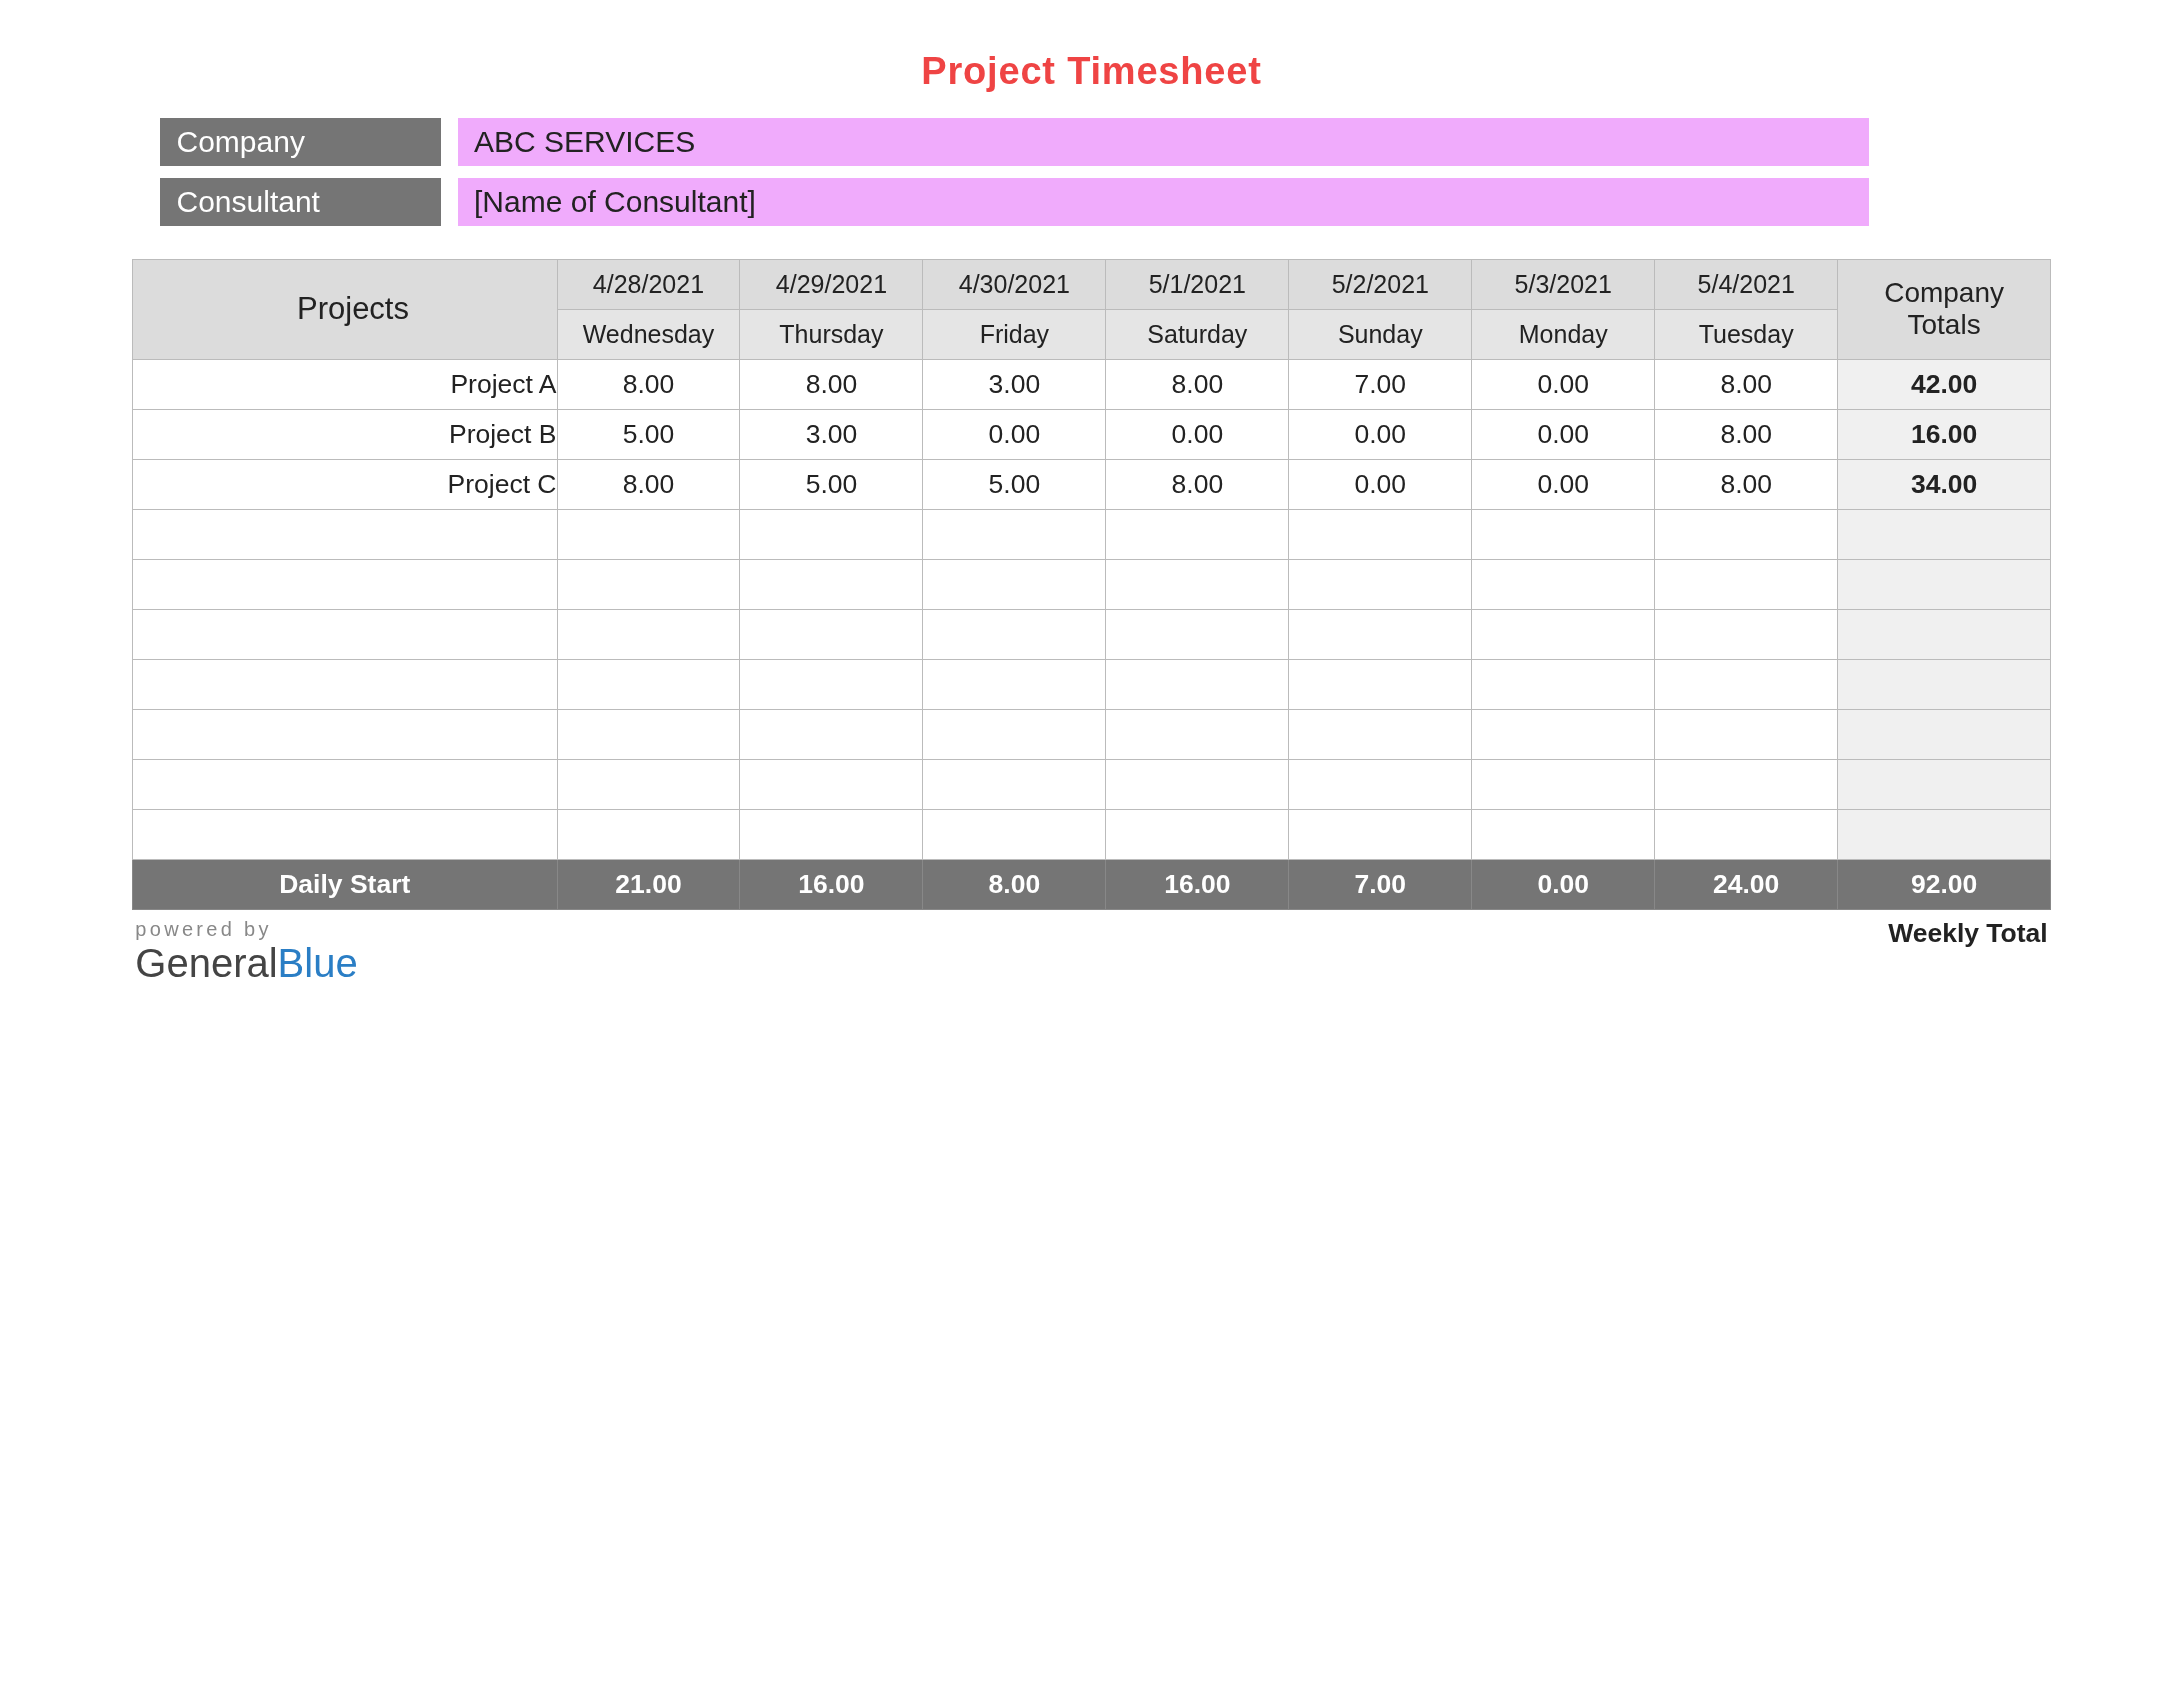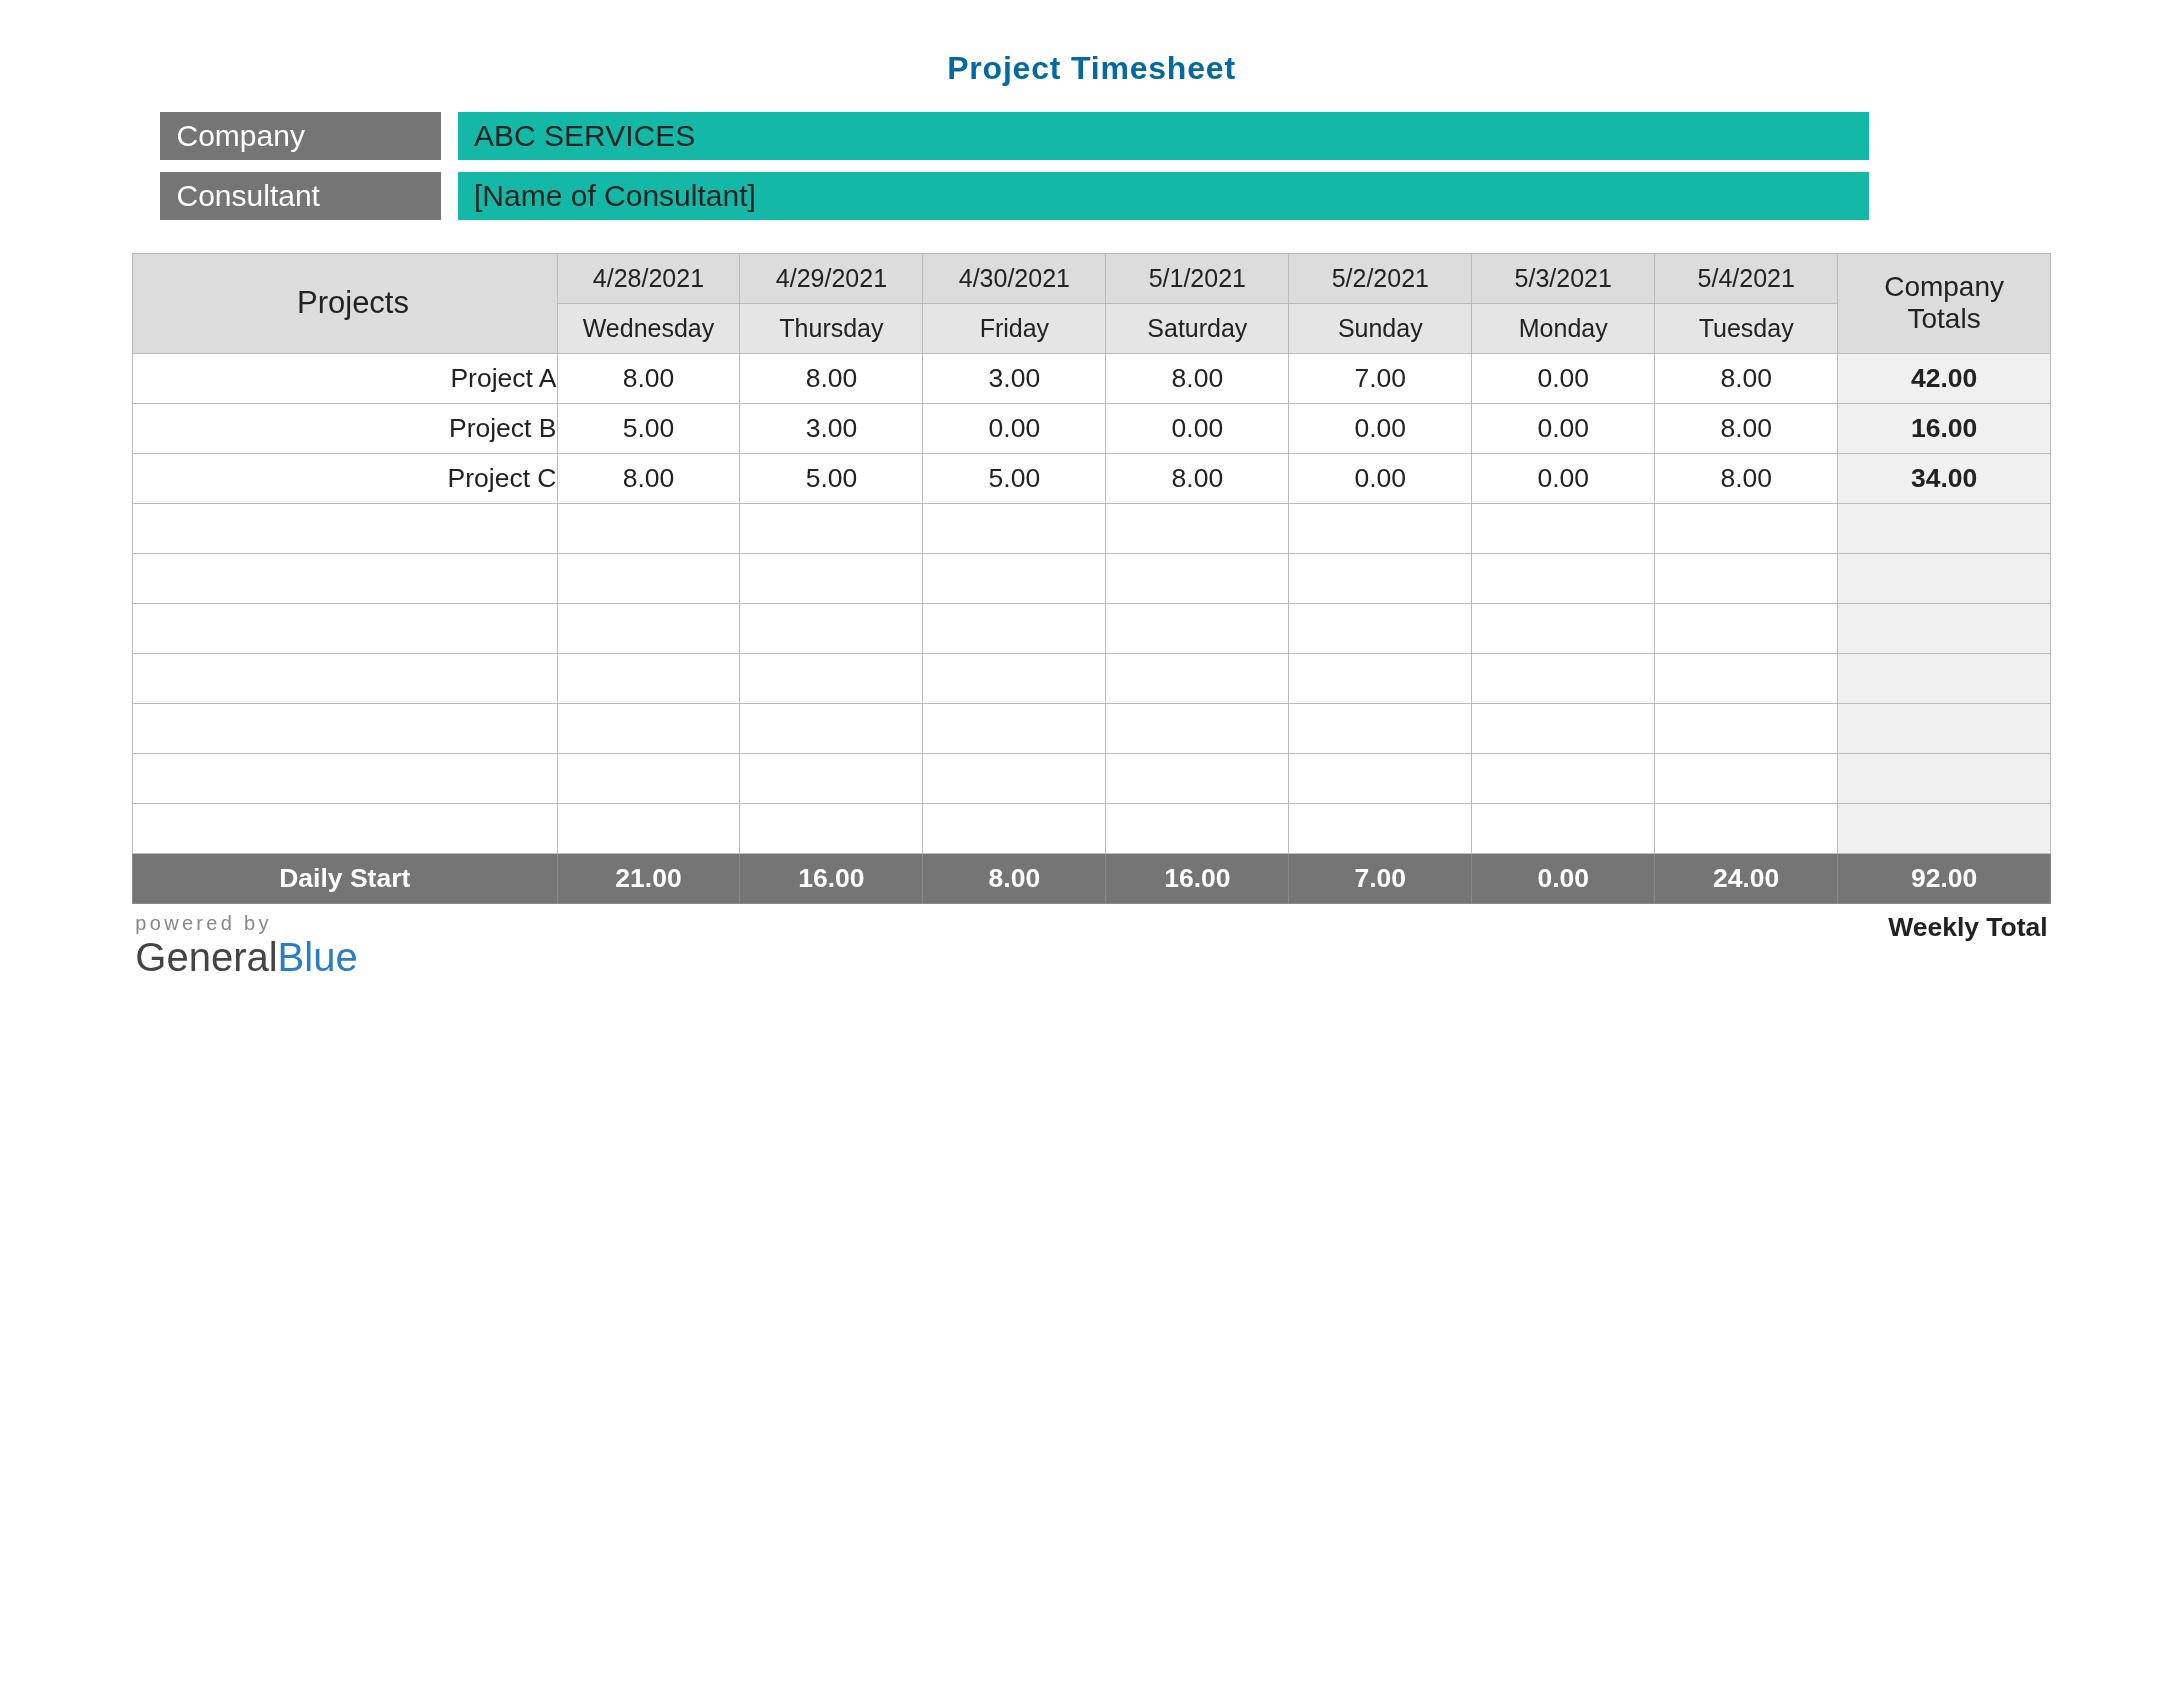--- a/index.html
+++ b/index.html
@@ -6,23 +6,23 @@
   body {
     font-family: "Segoe UI", Arial, sans-serif;
     background: #fff;
     width: 2183px;
     height: 1687px;
     padding: 50px 132px;
     color: #222;
   }
   .title {
     text-align: center;
-    font-size: 32px;
+    font-size: 38px;
     font-weight: 700;
-    color: #0369a1;
+    color: #ef4444;
     margin-bottom: 25px;
     letter-spacing: 0.8px;
   }
   .info-rows { margin-bottom: 33px; }
   .info-row {
     display: flex;
     height: 48px;
     margin-bottom: 11.6px;
     align-items: stretch;
     margin-left: 28px;
@@ -33,21 +33,21 @@
     font-size: 30px;
     font-weight: 300;
     display: flex;
     align-items: center;
     padding: 0 16.5px;
     width: 281px;
     flex-shrink: 0;
   }
   .info-spacer { width: 16.5px; flex-shrink: 0; }
   .info-value {
-    background: #14b8a6;
+    background: #f0abfc;
     font-size: 30px;
     display: flex;
     align-items: center;
     padding: 0 16.5px;
     flex: 1;
     margin-right: 182px;
   }
   table {
     border-collapse: collapse;
     width: 100%;

